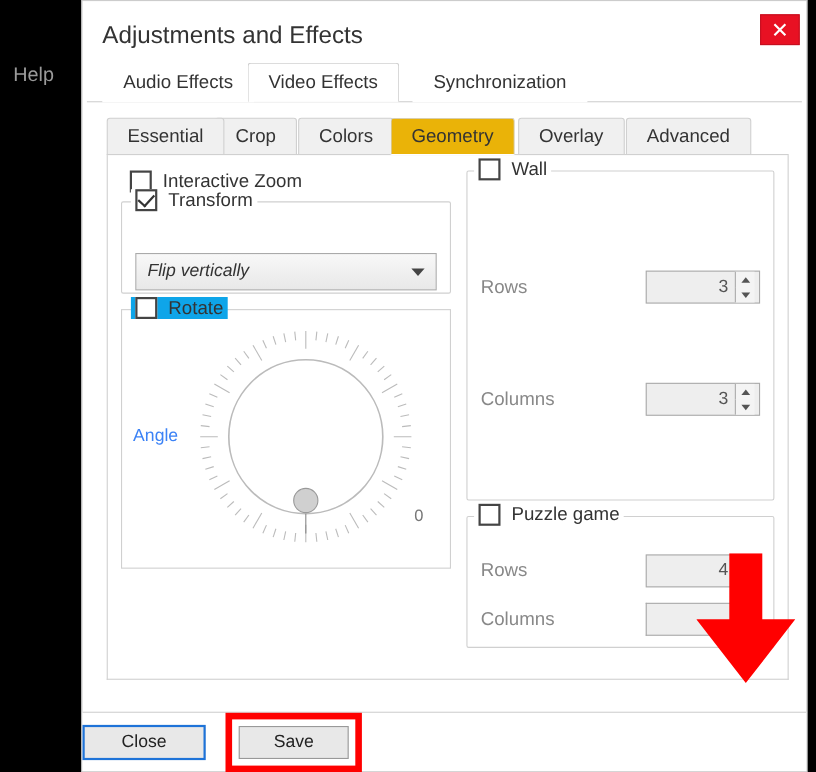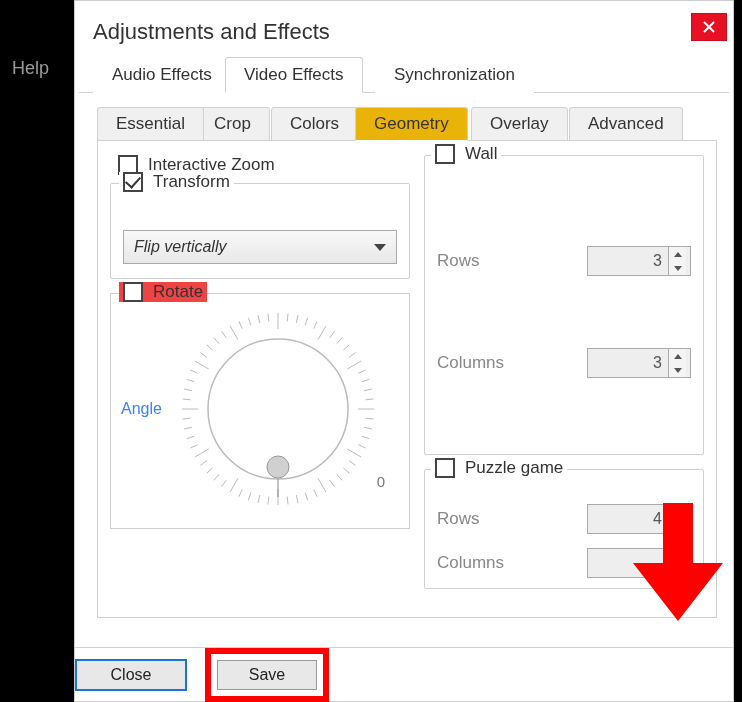--- a/index.html
+++ b/index.html
@@ -45,31 +45,31 @@
   .checkbox-row { display:flex; align-items:center; gap:10px; font-size:17px; color:#333; margin-bottom:8px;}
   .checkbox {
     width:20px; height:20px; border:2px solid #444; background:#fff; display:flex;
     align-items:center; justify-content:center; cursor:pointer;
   }
   .checkbox.checked::after {
     content:""; display:block; width:12px; height:7px; border-left:2px solid #333; border-bottom:2px solid #333;
     transform:rotate(-48deg); margin-top:-4px;
   }
   .group-box {
-    border:1px solid #d0d0d0; border-radius:2px; padding:12px 12px 14px; position:relative; margin-bottom:14px;
+    border:1px solid #d0d0d0; border-radius:2px; padding:12px 12px 2px; position:relative; margin-bottom:14px;
   }
   .group-title { position:absolute; top:-12px; left:8px; background:#fff; padding:0 4px; }
   .combo {
     width:100%; height:34px; border:1px solid #aaa; background:linear-gradient(#f8f8f8,#e8e8e8);
     display:flex; align-items:center; padding:0 10px; justify-content:space-between;
     font-size:16px; color:#333; cursor:pointer; margin-top:34px;font-style:italic;
   }
   .combo-arrow { width:0;height:0;border-left:6px solid transparent;border-right:6px solid transparent;border-top:7px solid #444;}
   .rotate-box { border:1px solid #d0d0d0; padding:10px 10px 14px; position:relative; }
-  .rotate-title { position:absolute; top:-12px; left:8px; background:#ef4444; padding:0 4px;}
+  .rotate-title { position:absolute; top:-12px; left:8px; background:#0ea5e9; padding:0 4px;}
   .dial-wrap { display:flex; align-items:center; gap:6px; }
   .angle-label { font-size:16px; color:#3b82f6; width:46px;}
   .dial { position:relative; width:210px; height:210px; }
   .dial svg { position:absolute; left:0; top:0; }
   .zero-label { position:absolute; right:-2px; bottom:24px; font-size:15px; color:#777;}
   .right-section { border:1px solid #d0d0d0; border-radius:2px; padding:10px 12px; position:relative; margin-bottom:14px;}
   .right-title { position:absolute; top:-12px; left:6px; background:#fff; padding:0 4px;text-align:center;}
   .field-row { display:flex; align-items:center; justify-content:space-between; margin-top:30px; }
   .field-label { font-size:17px; color:#888; }
   .spinner {

